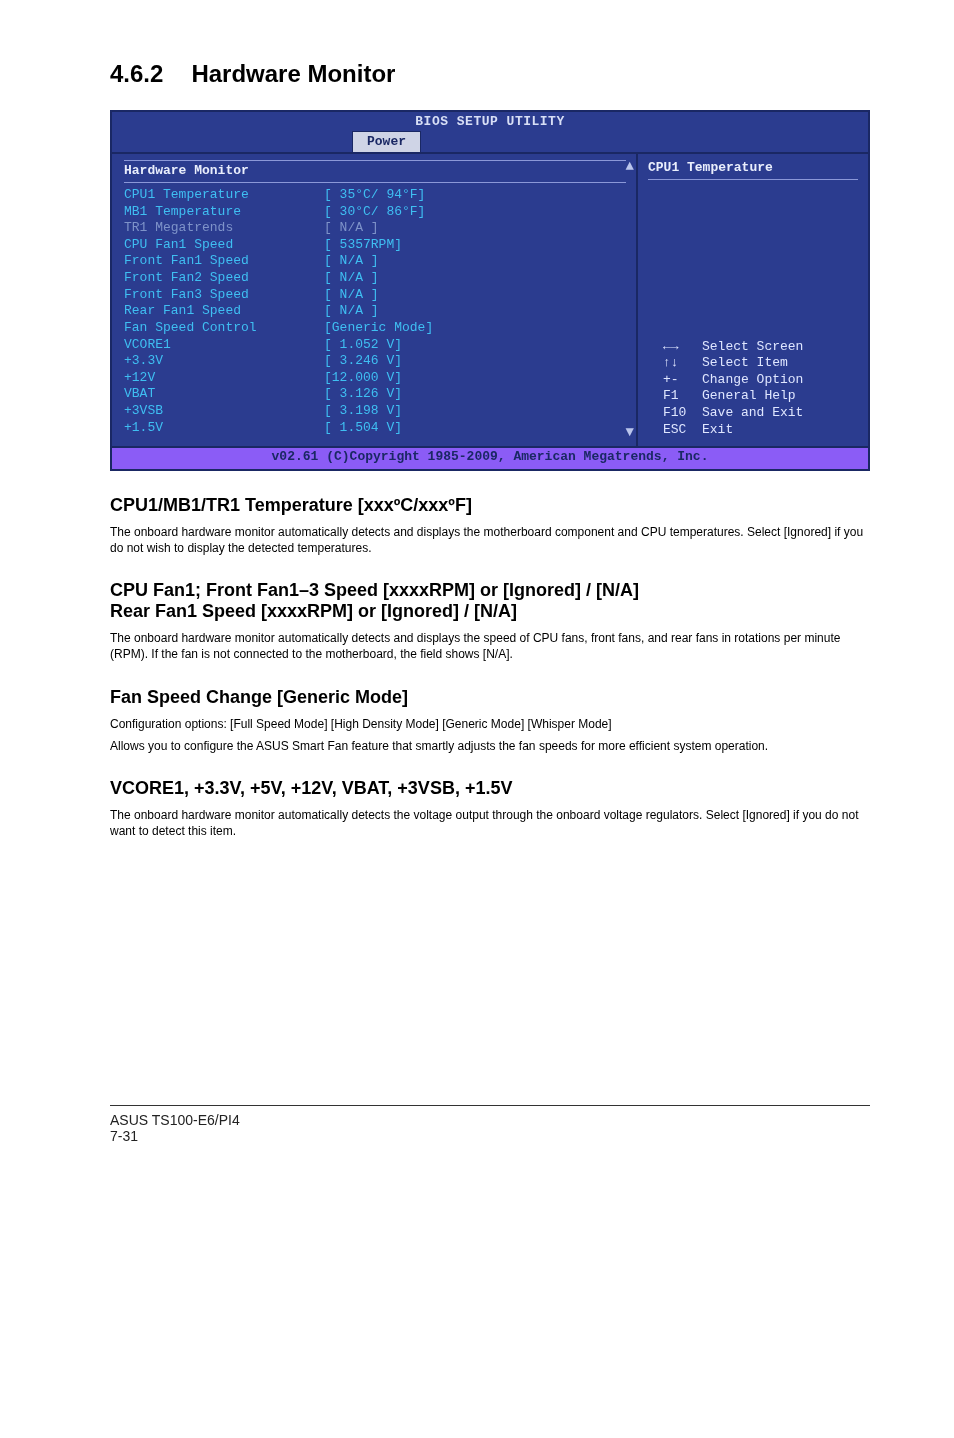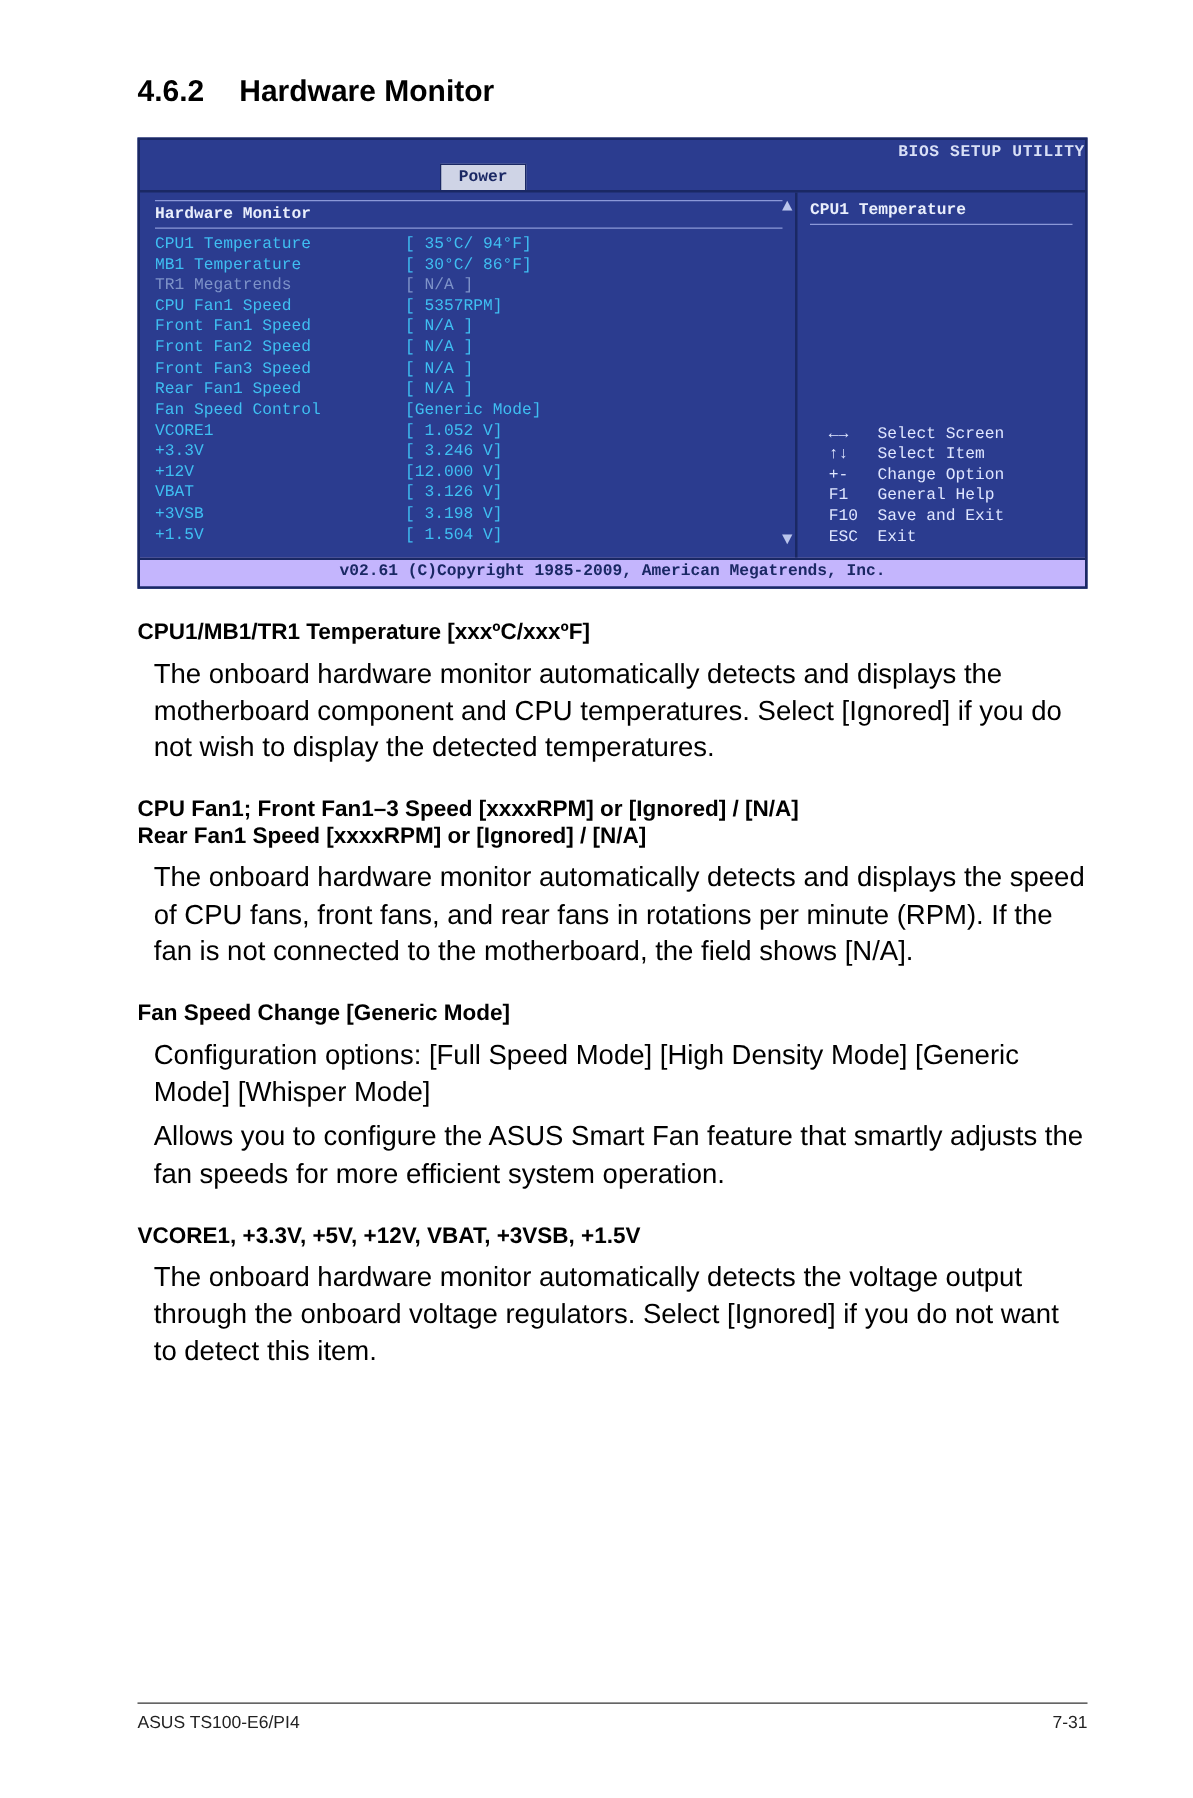--- a/index.html
+++ b/index.html
@@ -23,21 +23,21 @@
   
   .bios {
     font-family: "Courier New", monospace;
     font-size: 13px;
     line-height: 1.28;
     background: #2b3c8f;
     color: #fff;
     border: 2px solid #1a2864;
   }
   .bios-header {
-    text-align: right;
+    text-align: center;
     font-weight: bold;
     padding: 2px 0 0 0;
     letter-spacing: 0.5px;
     color: #d8dff6;
   }
   .bios-tabs {
     display: flex;
     border-bottom: 2px solid #1a2864;
     padding-left: 240px;
   }
@@ -83,51 +83,51 @@
   .nav-line { white-space: pre; }
   .arrow-up, .arrow-down {
     position: absolute;
     right: 2px;
     color: #bac5ec;
     font-size: 14px;
   }
   .arrow-up { top: 4px; }
   .arrow-down { bottom: 4px; }
   .bios-footer {
-    background: #c4b5fd;
+    background: #8b5cf6;
     color: #1a2864;
     text-align: center;
     font-weight: bold;
     border-top: 2px solid #1a2864;
     padding: 1px 0 3px;
     font-size: 13px;
   }
 
   
   h3.sub {
     font-size: 18px;
     font-weight: bold;
     margin: 24px 0 8px 0;
   }
   p.body {
-    font-size: 22px;
-    margin: 0 0 6px 13px;
+    font-size: 12px;
+    margin: 0 0 6px 0;
     line-height: 1.35;
   }
 
   .page-footer {
     display: flex;
     justify-content: space-between;
     font-size: 14px;
     padding: 0 84px 30px 110px;
     color: #222;
     border-top: none;
     margin-top: 220px;
   }
-  .page-footer .line { border-top: 1px solid #333; padding-top: 6px; width:100%; display:flex; justify-content:space-between;}
+  .page-footer .line { border-top: 1px solid #333; padding-top: 6px; width:100%; display:flex; justify-content:space-between;flex-direction:column;}
 </style>
 </head>
 <body>
 
 <div class="page">
 
   <div class="sec-title">
     <span class="sec-num">4.6.2</span><span>Hardware Monitor</span>
   </div>
 

